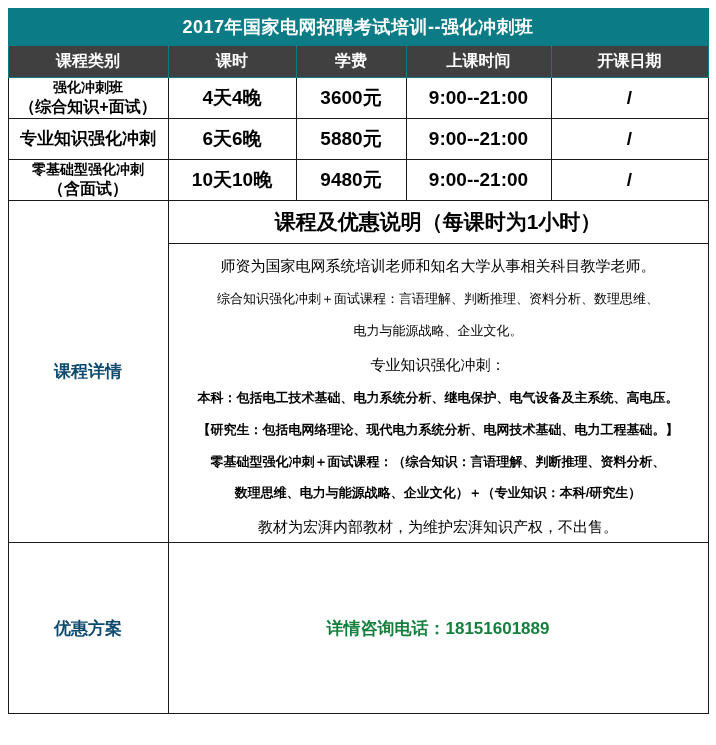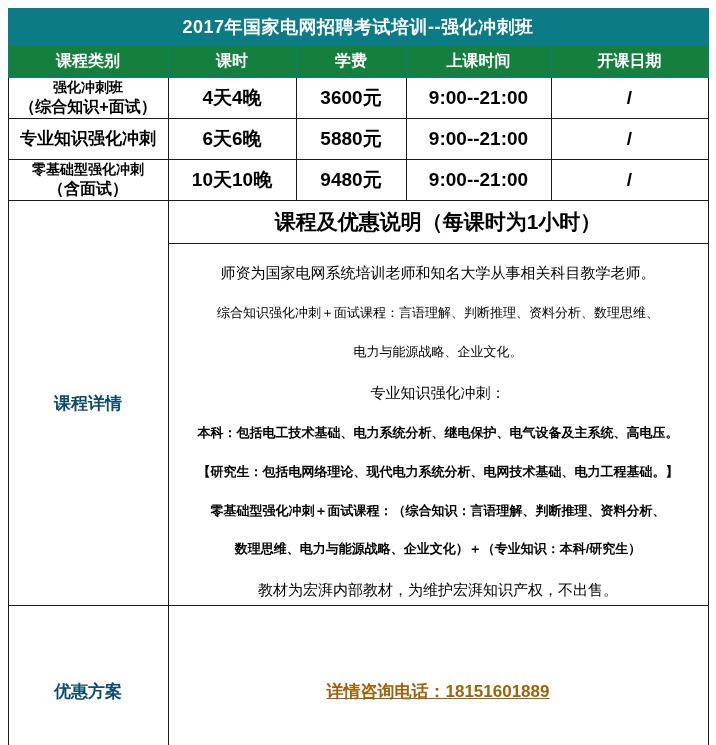--- a/index.html
+++ b/index.html
@@ -34,21 +34,21 @@
   .title-cell {
     background: #0b7c86;
     color: #ffffff;
     font-size: 18px;
     font-weight: bold;
     height: 36px;
     letter-spacing: 0.5px;
     border: 1px solid #0b7c86 !important;
   }
   .hdr-cell {
-    background: #15803d;
+    background: #404040;
     color: #ffffff;
     font-size: 16px;
     font-weight: bold;
     height: 31px;
     border-color: #0b7c86 !important;
   }
   .row-cell {
     font-size: 19px;
     font-weight: bold;
     height: 40px;
@@ -80,40 +80,39 @@
     height: 42px;
     text-align: center;
   }
   .detail-body {
     text-align: left;
     padding: 12px 14px 14px 14px;
     font-size: 15px;
     line-height: 1.75;
   }
   .detail-body p {
-    margin: 16px 0 2px 0;
+    margin: 9px 0 2px 0;
   }
   .detail-body .b {
     font-weight: bold;
   }
   .detail-body .sm {
     font-size: 13px;
     text-align: center;
   }
   .promo-body {
     text-align: left;
     padding: 44px 14px 14px 18px;
     height: 170px;
     vertical-align: top;
   }
   .promo-phone {
-    color: #a16207;
+    color: #15803d;
     font-size: 17px;
     font-weight: bold;
-    text-decoration: underline;
   }
 </style>
 </head>
 <body>
 
 <div class="page">
 
   <table class="main">
     <colgroup>
       <col style="width:160px">

